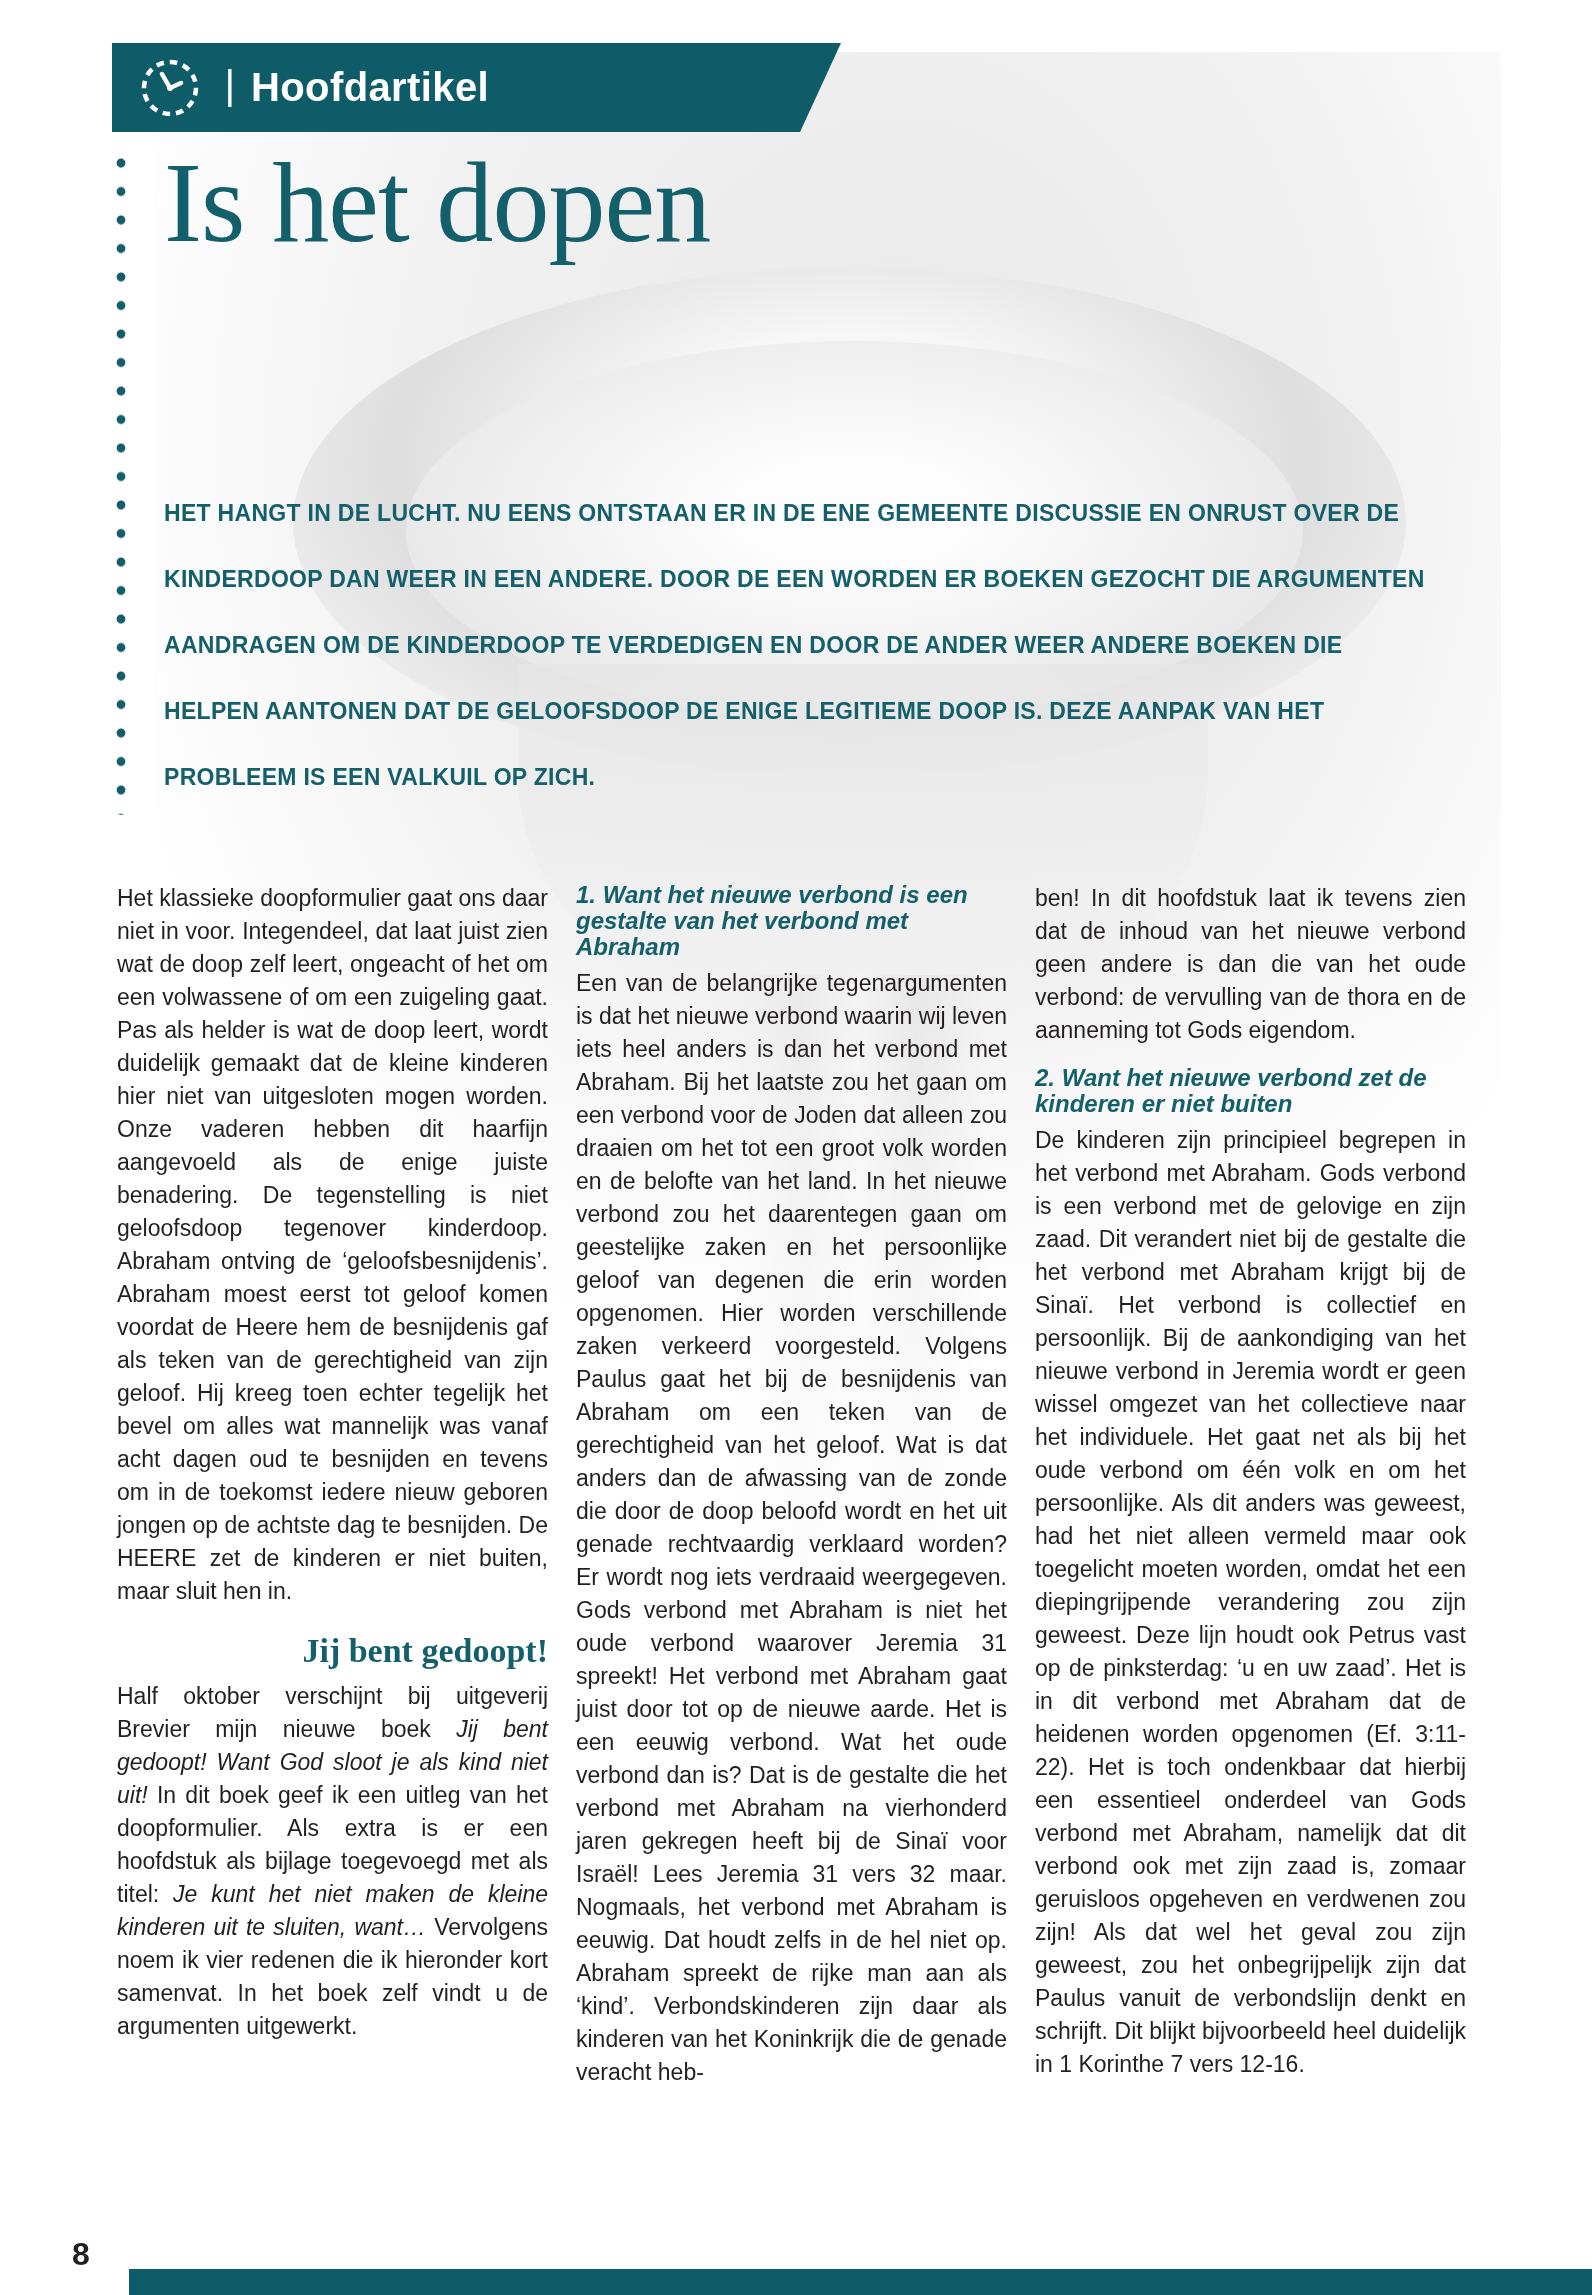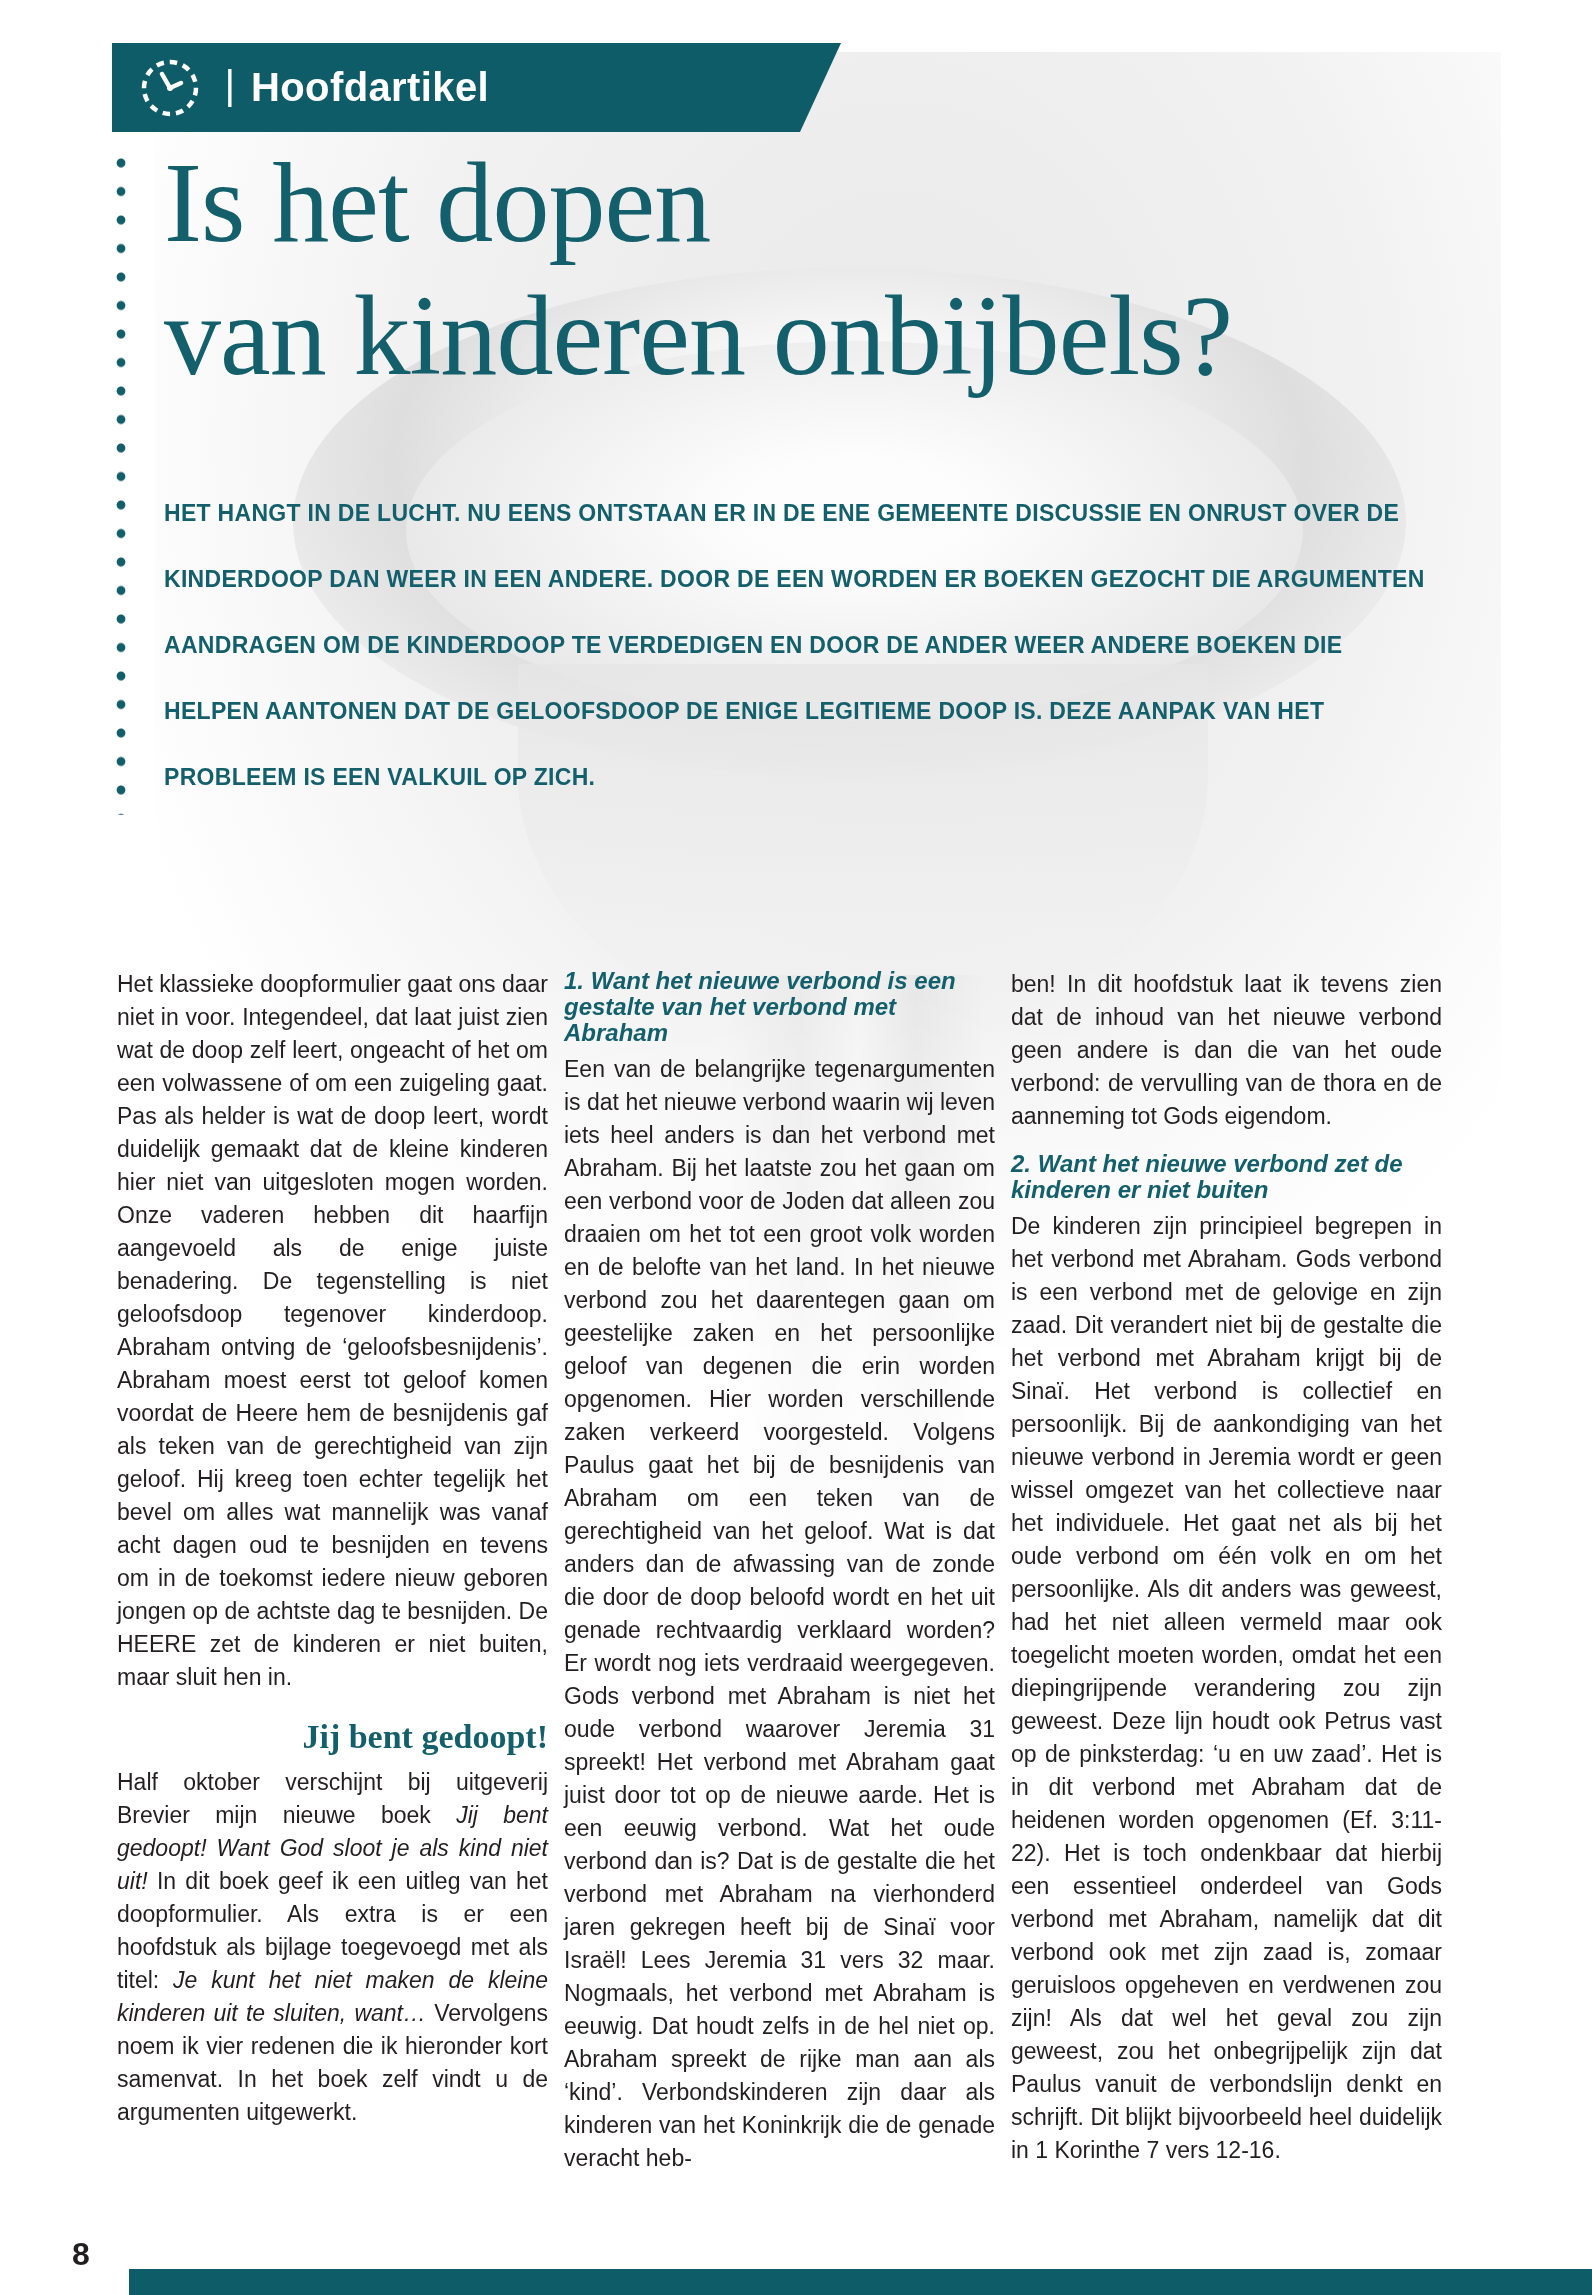--- a/index.html
+++ b/index.html
@@ -78,22 +78,22 @@
   
   .intro {
     position:absolute; left:164px; top:480px; width:1264px; z-index:2;
     color:#135f6b; font-weight:bold;
     font-size:23px; line-height:66px; letter-spacing:0.3px;
     text-transform:uppercase;
   }
 
   
   .columns {
-    position:absolute; left:117px; top:968px; width:1372px; z-index:2;
-    display:flex; gap:16px;
+    position:absolute; left:117px; top:882px; width:1372px; z-index:2;
+    display:flex; gap:28px;
   }
   .col {
     width:431px; flex:0 0 431px;
     font-size:23px; line-height:33px;
     text-align:justify;
     hyphens:auto; -webkit-hyphens:auto;
     color:#231f20;
   }
   .col p { margin:0; }
   .serif-sub {
@@ -145,21 +145,20 @@
   <span class="kicker-wrap">
     <span class="sep">|</span>
     <span>Hoofdartikel</span>
   </span>
 </header>
 
 <div class="dots"></div>
 
 <h1 class="title">
   <span>Is het dopen</span><br>
-  <span>van kinderen onbijbels?</span>
 </h1>
 
 <p class="intro">HET HANGT IN DE LUCHT. NU EENS ONTSTAAN ER IN DE ENE GEMEENTE DISCUSSIE EN ONRUST OVER DE KINDERDOOP DAN WEER IN EEN ANDERE. DOOR DE EEN WORDEN ER BOEKEN GEZOCHT DIE ARGUMENTEN AANDRAGEN OM DE KINDERDOOP TE VERDEDIGEN EN DOOR DE ANDER WEER ANDERE BOEKEN DIE HELPEN AANTONEN DAT DE GELOOFSDOOP DE ENIGE LEGITIEME DOOP IS. DEZE AANPAK VAN HET PROBLEEM IS EEN VALKUIL OP ZICH.</p>
 
 <main class="columns">
 
   <div class="col">
     <p>Het klassieke doopformulier gaat ons daar niet in voor. Integendeel, dat laat juist zien wat de doop zelf leert, ongeacht of het om een volwassene of om een zuigeling gaat. Pas als helder is wat de doop leert, wordt duidelijk gemaakt dat de kleine kinderen hier niet van uitgesloten mogen worden. Onze vaderen hebben dit haarfijn aangevoeld als de enige juiste benadering. De tegenstelling is niet geloofsdoop tegenover kinderdoop. Abraham ontving de ‘geloofsbesnijdenis’. Abraham moest eerst tot geloof komen voordat de Heere hem de besnijdenis gaf als teken van de gerechtigheid van zijn geloof. Hij kreeg toen echter tegelijk het bevel om alles wat mannelijk was vanaf acht dagen oud te besnijden en tevens om in de toekomst iedere nieuw geboren jongen op de achtste dag te besnijden. De HEERE zet de kinderen er niet buiten, maar sluit hen in.</p>
     <h2 class="serif-sub">Jij bent gedoopt!</h2>
     <p><span>Half oktober verschijnt bij uitgeverij Brevier mijn nieuwe boek </span><em>Jij bent gedoopt! Want God sloot je als kind niet uit!</em><span> In dit boek geef ik een uitleg van het doopformulier. Als extra is er een hoofdstuk als bijlage toegevoegd met als titel: </span><em>Je kunt het niet maken de kleine kinderen uit te sluiten, want…</em><span> Vervolgens noem ik vier redenen die ik hieronder kort samenvat. In het boek zelf vindt u de argumenten uitgewerkt.</span></p>

